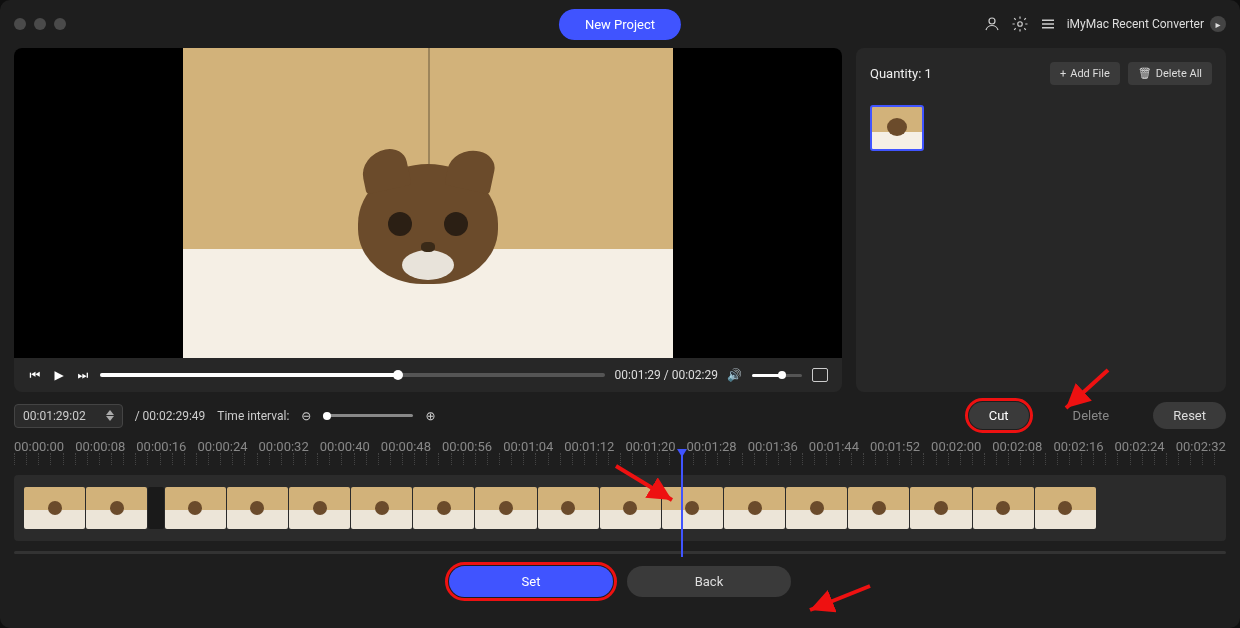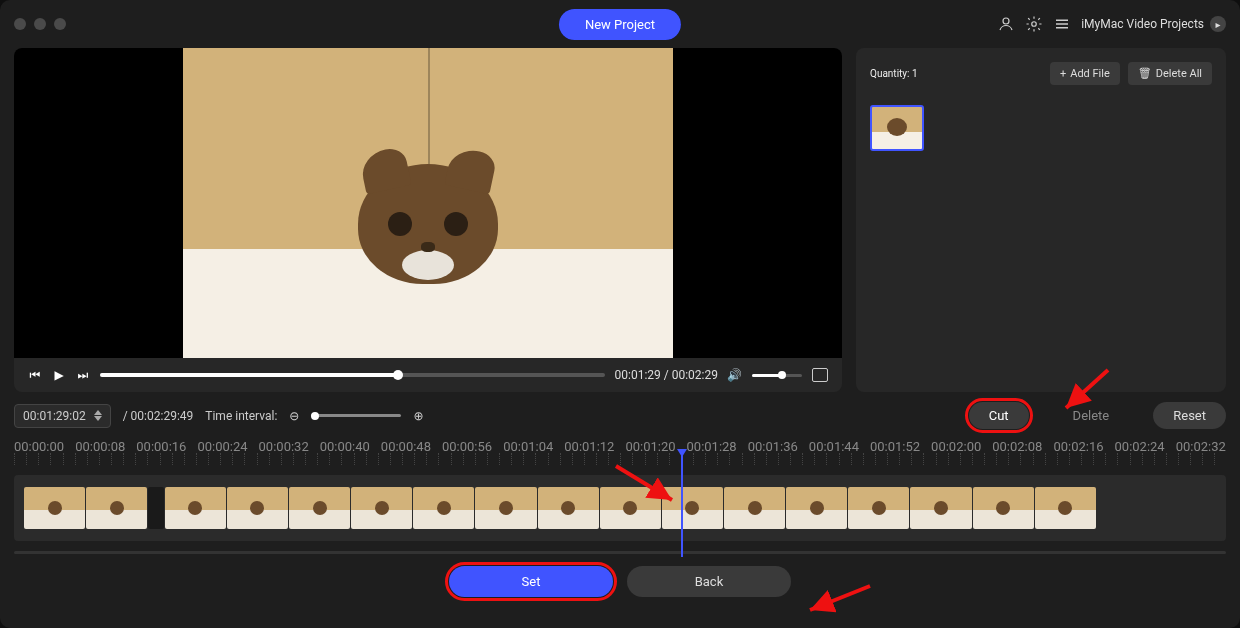--- a/index.html
+++ b/index.html
@@ -33,27 +33,27 @@
   .ctrl-icon { width: 14px; height: 14px; color: #fff; cursor: pointer; display: inline-flex; align-items: center; justify-content: center; }
   .progress { flex: 1; height: 4px; background: #555; border-radius: 2px; position: relative; }
   .progress-fill { position: absolute; left: 0; top: 0; bottom: 0; background: #fff; border-radius: 2px; }
   .progress-knob { position: absolute; top: 50%; width: 10px; height: 10px; background: #fff; border-radius: 50%; transform: translate(-50%,-50%); }
   .vol-track { width: 50px; height: 3px; background: #555; border-radius: 2px; position: relative; }
   .vol-fill { position: absolute; left: 0; top: 0; bottom: 0; background: #fff; border-radius: 2px; width: 60%; }
   .vol-knob { position: absolute; top: 50%; left: 60%; width: 8px; height: 8px; background: #fff; border-radius: 50%; transform: translate(-50%,-50%); }
   .box-icon { width: 16px; height: 14px; border: 1.5px solid #ccc; border-radius: 2px; cursor: pointer; }
   .side-panel { width: 370px; background: #272727; border-radius: 8px; padding: 14px; }
   .side-head { display: flex; align-items: center; gap: 8px; }
-  .side-title { font-size: 10px; color: #eee; }
+  .side-title { font-size: 13px; color: #eee; }
   .side-btns { margin-left: auto; display: flex; gap: 8px; }
   .mini-btn { background: #3a3a3a; color: #ddd; font-size: 11px; padding: 5px 10px; border-radius: 4px; cursor: pointer; display: flex; align-items: center; gap: 4px; }
   .thumb { margin-top: 20px; width: 54px; height: 46px; border: 2px solid #4054ff; border-radius: 3px; background: linear-gradient(#d2b27a 0 60%, #f5efe5 60% 100%); position: relative; }
   .thumb::after { content: ""; position: absolute; left: 50%; bottom: 32%; transform: translateX(-50%); width: 20px; height: 18px; background: #6b4b2b; border-radius: 50%; }
   .timeline-bar { margin: 10px 14px 0; display: flex; align-items: center; gap: 12px; font-size: 12px; color: #ccc; }
-  .timecode-box { background: #2b2b2b; border: 1px solid #444; border-radius: 4px; padding: 4px 8px; display: flex; align-items: center; gap: 8px; }
+  .timecode-box { background: #2b2b2b; border: 1px solid #444; border-radius: 4px; padding: 4px 8px; display: flex; align-items: center; gap: 20px; }
   .spinner { display: flex; flex-direction: column; gap: 1px; }
   .spinner span { width: 0; height: 0; border-left: 4px solid transparent; border-right: 4px solid transparent; cursor: pointer; }
   .spinner .up { border-bottom: 5px solid #aaa; }
   .spinner .down { border-top: 5px solid #aaa; }
   .interval-track { width: 90px; height: 3px; background: #888; border-radius: 2px; position: relative; }
   .interval-knob { position: absolute; left: 0; top: 50%; width: 8px; height: 8px; background: #fff; border-radius: 50%; transform: translate(0,-50%); }
   .right-btns { margin-left: auto; display: flex; gap: 24px; }
   .pill { padding: 6px 20px; border-radius: 16px; font-size: 13px; cursor: pointer; }
   .pill-dark { background: #3a3a3a; color: #ddd; }
   .pill-dim { background: transparent; color: #888; }
@@ -106,21 +106,21 @@
           </svg>
         </span>
       <span class="icon">
           <svg width="18" height="18" viewBox="0 0 24 24" fill="none" stroke="currentColor" stroke-width="1.8">
             <line x1="4" y1="7" x2="20" y2="7"></line>
             <line x1="4" y1="12" x2="20" y2="12"></line>
             <line x1="4" y1="17" x2="20" y2="17"></line>
           </svg>
         </span>
       <span class="brand">
-        <span>iMyMac Video Projects</span>
+        <span>iMyMac Recent Converter</span>
         <span class="brand-badge">▸</span>
       </span>
     </div>
   </div>
 
   <div class="content">
     <div class="preview-panel">
       <div class="video-area">
         <div class="video-frame">
           <div class="door-split"></div>

